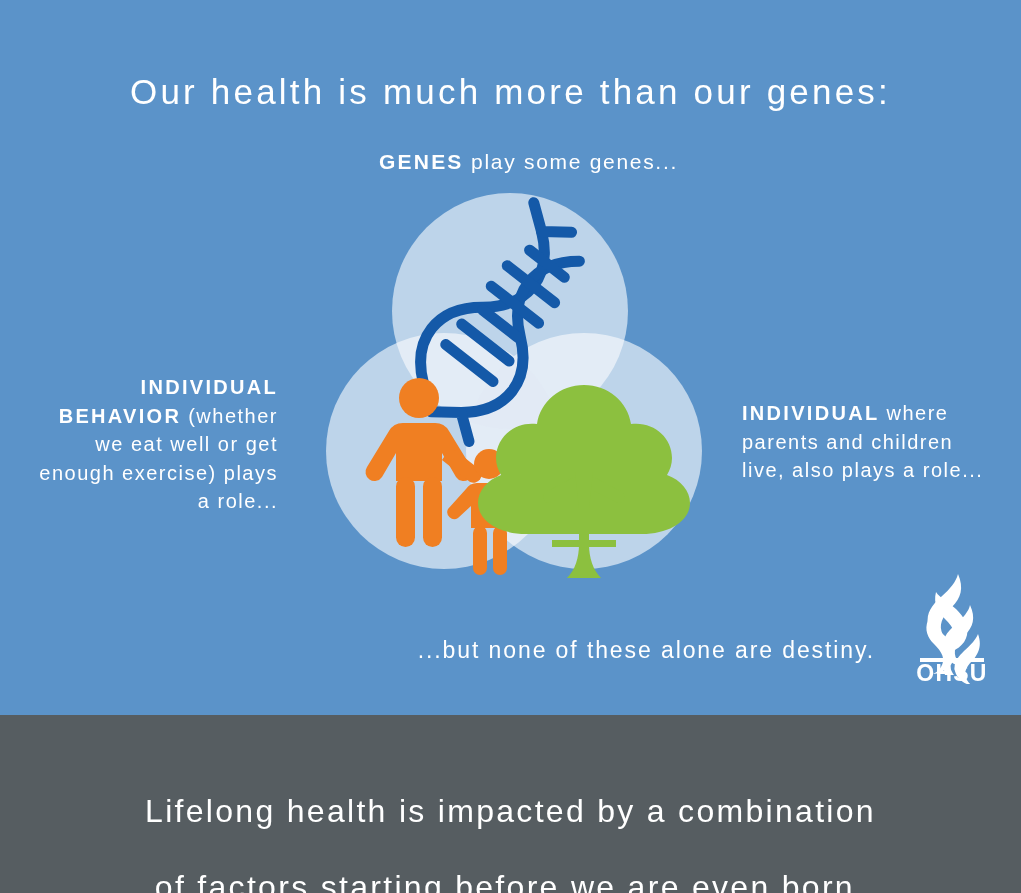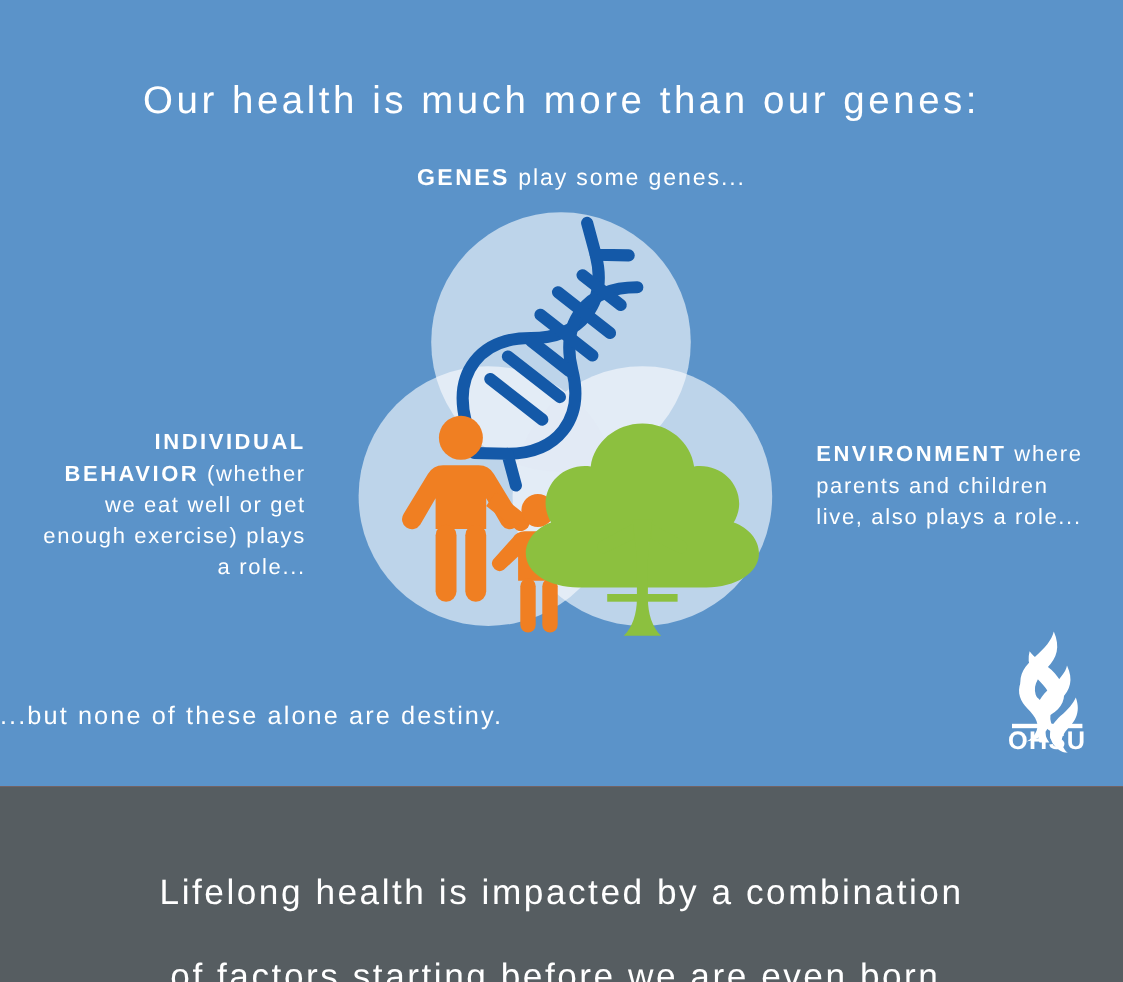--- a/index.html
+++ b/index.html
@@ -80,38 +80,38 @@
     font-size: 20px;
     line-height: 28.5px;
     letter-spacing: 1.5px;
   }
   .side-label .heading {
     font-weight: 700;
     letter-spacing: 2.3px;
   }
   .label-left {
     left: 28px;
-    top: 388px;
+    top: 373px;
     width: 250px;
     text-align: right;
   }
   .label-right {
     left: 742px;
     top: 399px;
     width: 250px;
     text-align: left;
   }
 
   
   .closing-line {
     position: absolute;
     left: 0;
     top: 637px;
     width: 875px;
-    text-align: left;
+    text-align: right;
     color: #ffffff;
     font-size: 23px;
     letter-spacing: 1.9px;
     white-space: nowrap;
   }
 
   
   .ohsu-logo {
     position: absolute;
     left: 906px;
@@ -251,21 +251,21 @@
       </g>
     </svg>
   </div>
 
   <div class="side-label label-left">
     <span class="heading">INDIVIDUAL BEHAVIOR</span>
     <span>(whether we eat well or get enough exercise) plays a role...</span>
   </div>
 
   <div class="side-label label-right">
-    <span class="heading">ENVIRONMENT</span>
+    <span class="heading">INDIVIDUAL</span>
     <span>where parents and children live, also plays a role...</span>
   </div>
 
   <div class="closing-line">...but none of these alone are destiny.</div>
 
   <div class="ohsu-logo">
     <svg width="92" height="112" viewBox="0 0 92 112" xmlns="http://www.w3.org/2000/svg">
       <g fill="#ffffff">
         <path d="M52 2 c 6 14 3 24 -6 33 c -10 10 -14 18 -9 28 c 3 6 9 9 9 9 c -12 -2 -22 -10 -24 -20 c -2 -11 4 -19 13 -27 c 9 -8 15 -15 17 -23 z"></path>
         <path d="M30 20 c -3 12 2 20 9 27 c 9 9 13 17 8 26 c -3 5 -9 8 -9 8 c 11 -1 21 -8 23 -18 c 2 -10 -3 -18 -11 -26 c -9 -8 -16 -11 -20 -17 z"></path>

